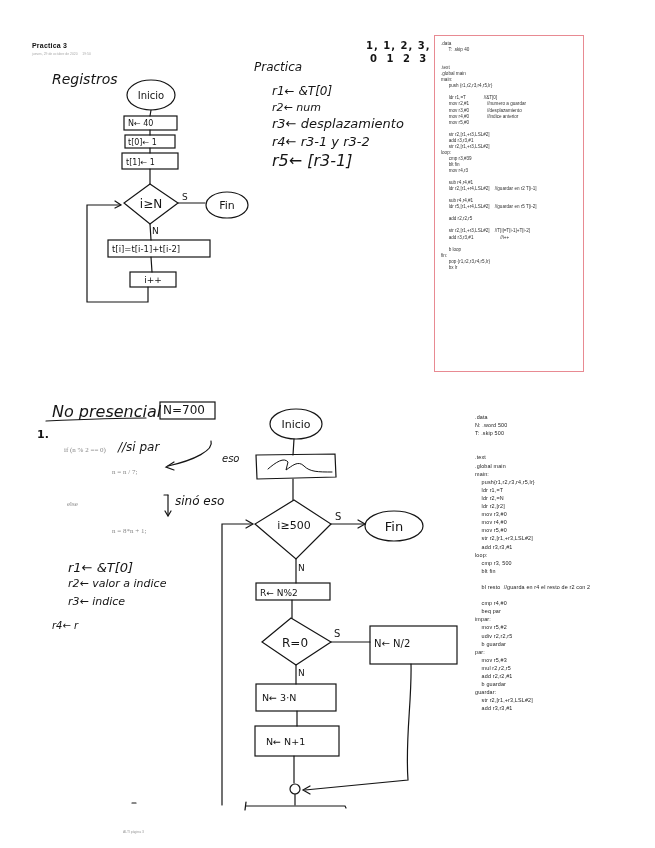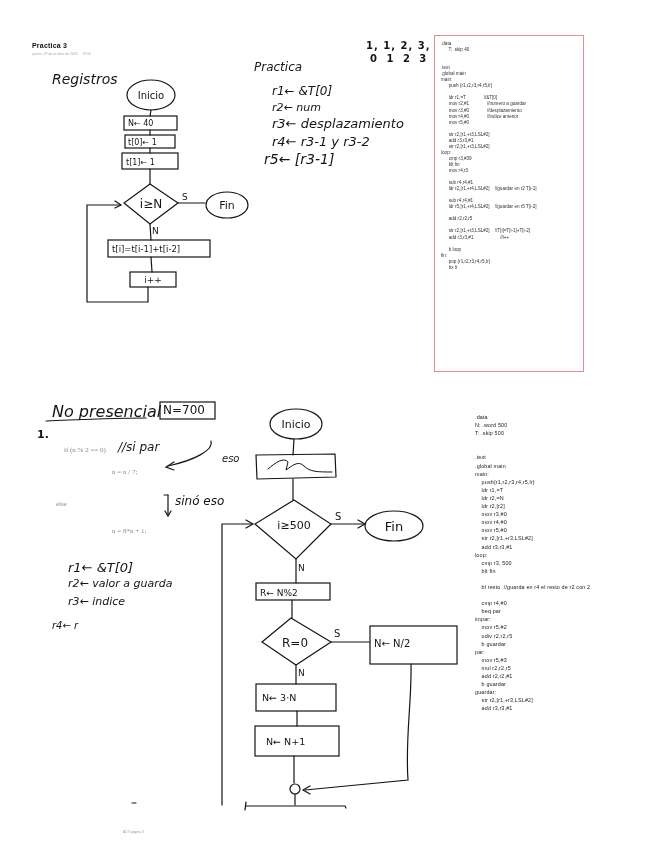--- a/index.html
+++ b/index.html
@@ -27,21 +27,21 @@
 </div>
 
 <div class="abs hand" style="left:52px;top:71px;font-size:14px;">Registros</div>
 <div class="abs hand" style="left:366px;top:40px;font-size:10px;font-style:normal;font-weight:bold;letter-spacing:1px;">1, 1, 2, 3, 5, 8</div>
 <div class="abs hand" style="left:370px;top:53px;font-size:10px;font-style:normal;font-weight:bold;letter-spacing:3px;">0 1 2 3 4 5</div>
 <div class="abs hand" style="left:254px;top:60px;font-size:12px;">Practica</div>
 <div class="abs hand" style="left:272px;top:84px;font-size:12px;">r1← &amp;T[0]</div>
 <div class="abs hand" style="left:272px;top:101px;font-size:11px;">r2← num</div>
 <div class="abs hand" style="left:272px;top:116px;font-size:13px;">r3← desplazamiento</div>
 <div class="abs hand" style="left:272px;top:134px;font-size:13px;">r4← r3-1 y r3-2</div>
-<div class="abs hand" style="left:264px;top:151px;font-size:14px;">r5← [r3-1]</div>
+<div class="abs hand" style="left:272px;top:151px;font-size:16px;">r5← [r3-1]</div>
 
 <div class="abs code-box">
   <div class="code" id="code1" style="padding:5px 0 0 6px;"><div>.data</div><div>      T: .skip 40</div><div>&nbsp;</div><div>&nbsp;</div><div>.text</div><div>.global main</div><div>main:</div><div>      push {r1,r2,r3,r4,r5,lr}</div><div>&nbsp;</div><div>      ldr r1,=T              //&amp;T[0]</div><div>      mov r2,#1              //numero a guardar</div><div>      mov r3,#0              //desplazamiento</div><div>      mov r4,#0              //indice anterior</div><div>      mov r5,#0</div><div>&nbsp;</div><div>      str r2,[r1,+r3,LSL#2]</div><div>      add r3,r3,#1</div><div>      str r2,[r1,+r3,LSL#2]</div><div>loop:</div><div>      cmp r3,#39</div><div>      blt fin</div><div>      mov r4,r3</div><div>&nbsp;</div><div>      sub r4,r4,#1</div><div>      ldr r2,[r1,+r4,LSL#2]    //guardar en r2 T[i-1]</div><div>&nbsp;</div><div>      sub r4,r4,#1</div><div>      ldr r5,[r1,+r4,LSL#2]    //guardar en r5 T[i-2]</div><div>&nbsp;</div><div>      add r2,r2,r5</div><div>&nbsp;</div><div>      str r2,[r1,+r3,LSL#2]    //T[i]=T[i-1]+T[i-2]</div><div>      add r3,r3,#1                     //i++</div><div>&nbsp;</div><div>      b loop</div><div>fin:</div><div>      pop {r1,r2,r3,r4,r5,lr}</div><div>      bx lr</div></div>
 </div>
 
 <svg width="655" height="848">
   <g fill="none" stroke="#151515" stroke-width="1.2" stroke-linecap="round">
 
     <ellipse cx="151" cy="95" rx="24" ry="15"></ellipse>
     <line x1="151" y1="110" x2="150" y2="116"></line>
@@ -127,23 +127,23 @@
   <text x="266" y="745" font-size="9.5">N← N+1</text>
 </svg>
 
 <div class="abs hand" style="left:52px;top:402px;font-size:16px;">No presencial</div>
 <div class="abs hand" style="left:163px;top:403px;font-size:12px;font-style:normal;">N=700</div>
 <div class="abs hand" style="left:37px;top:428px;font-size:11px;font-style:normal;font-weight:bold;">1.</div>
 <div class="abs faint" style="left:64px;top:446px;font-size:7px;">if (n % 2 == 0)</div>
 <div class="abs hand" style="left:118px;top:440px;font-size:12px;">//si par</div>
 <div class="abs hand" style="left:203px;top:453px;font-size:10px;margin-left:19px;">eso</div>
 <div class="abs faint" style="left:112px;top:468px;font-size:7px;">n = n / 7;</div>
-<div class="abs faint" style="left:56px;top:500px;font-size:7px;">else</div>
+<div class="abs faint" style="left:67px;top:500px;font-size:7px;">else</div>
 <div class="abs hand" style="left:175px;top:494px;font-size:12px;text-align:center;">sinó eso</div>
 <div class="abs faint" style="left:112px;top:527px;font-size:7px;">n = 8*n + 1;</div>
 <div class="abs hand" style="left:68px;top:560px;font-size:13px;">r1← &amp;T[0]</div>
-<div class="abs hand" style="left:68px;top:577px;font-size:11px;">r2← valor a guarda</div>
+<div class="abs hand" style="left:68px;top:577px;font-size:11px;">r2← valor a indice</div>
 <div class="abs hand" style="left:68px;top:595px;font-size:11px;">r3← indice</div>
 <div class="abs hand" style="left:52px;top:620px;font-size:10px;">r4← r</div>
 
 <div class="abs code2" id="code2" style="left:475px;top:413px;"><div>.data</div><div>N: .word 500</div><div>T: .skip 500</div><div>&nbsp;</div><div>&nbsp;</div><div>.text</div><div>.global main</div><div>main:</div><div>    push{r1,r2,r3,r4,r5,lr}</div><div>    ldr r1,=T</div><div>    ldr r2,=N</div><div>    ldr r2,[r2]</div><div>    mov r3,#0</div><div>    mov r4,#0</div><div>    mov r5,#0</div><div>    str r2,[r1,+r3,LSL#2]</div><div>    add r3,r3,#1</div><div>loop:</div><div>    cmp r3, 500</div><div>    blt fin</div><div>&nbsp;</div><div>    bl resto  //guarda en r4 el resto de r2 con 2</div><div>&nbsp;</div><div>    cmp r4,#0</div><div>    beq par</div><div>impar:</div><div>    mov r5,#2</div><div>    udiv r2,r2,r5</div><div>    b guardar</div><div>par:</div><div>    mov r5,#3</div><div>    mul r2,r2,r5</div><div>    add r2,r2,#1</div><div>    b guardar</div><div>guardar:</div><div>    str r2,[r1,+r3,LSL#2]</div><div>    add r3,r3,#1</div></div>
 
 <div class="abs footer">ALTI página 3</div>
 
 </body></html>

